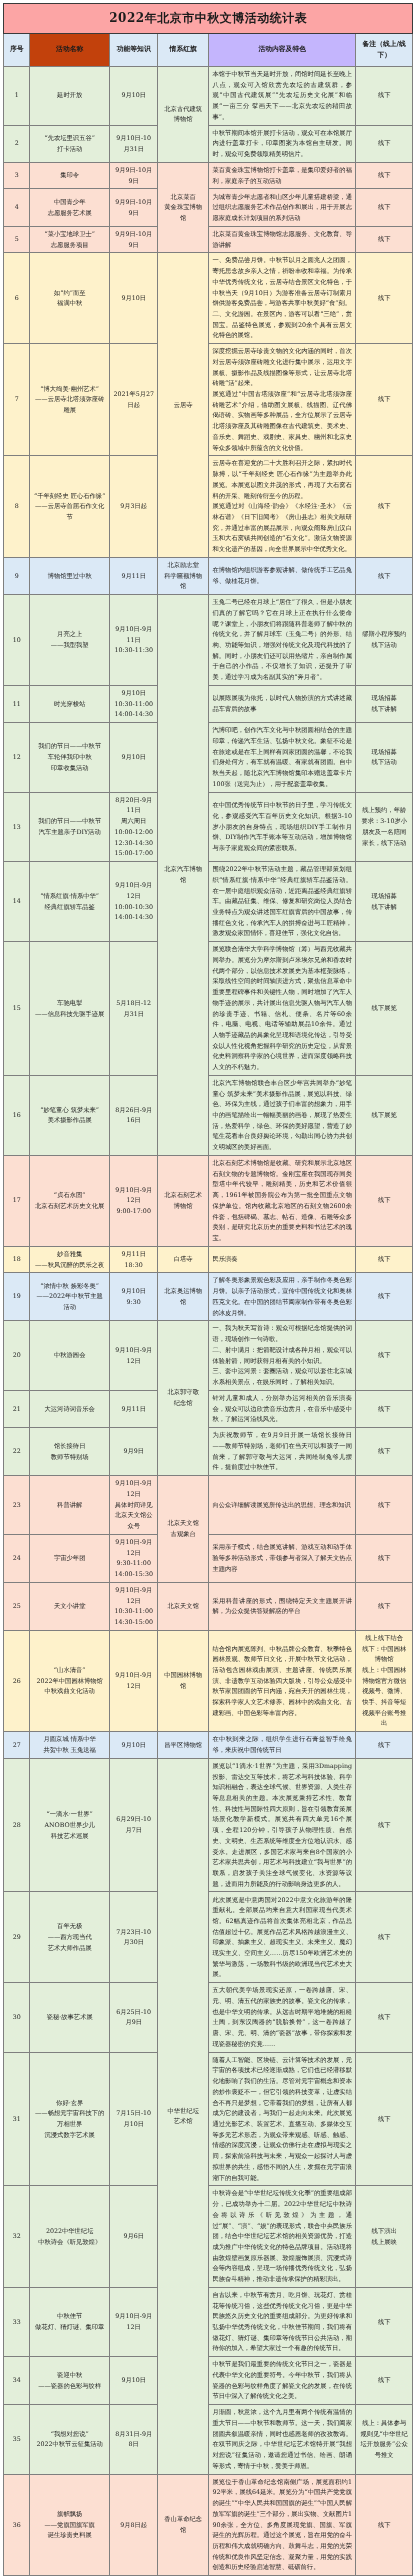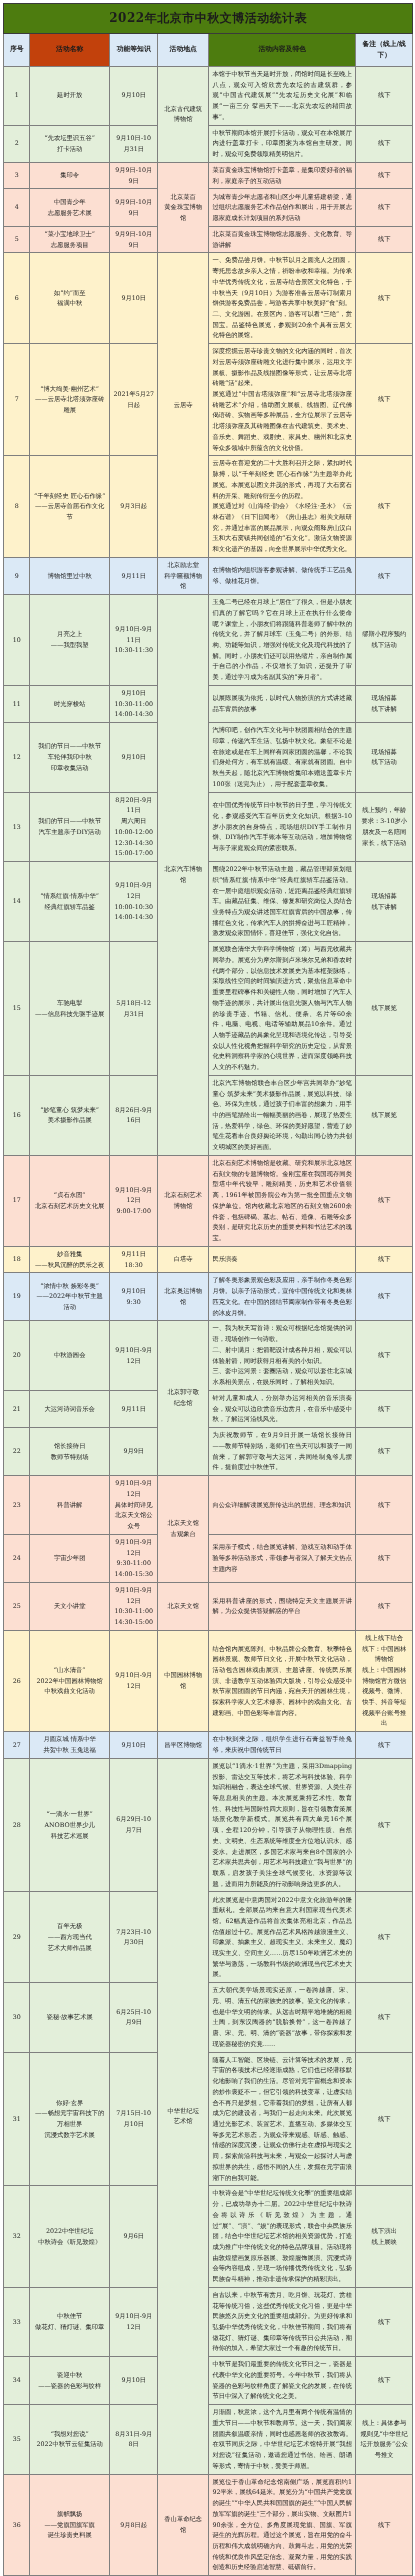--- a/index.html
+++ b/index.html
@@ -26,28 +26,28 @@
     <colgroup>
       <col class="c1">
         <col class="c2">
         <col class="c3">
       <col class="c4">
         <col class="c5">
         <col class="c6">
     </colgroup>
     <thead>
       <tr>
-        <th class="title" colspan="6" style="background: #4d7c0f; margin-left: 20px;">2022年北京市中秋文博活动统计表</th>
+        <th class="title" colspan="6" style="background: #fca5a5; margin-left: 20px;">2022年北京市中秋文博活动统计表</th>
       </tr>
       <tr>
         <th class="colhead" style="background: rgb(219, 233, 246);">序号</th>
         <th class="colhead" style="background: #c2410c;">活动名称</th>
         <th class="colhead" style="background: rgb(219, 233, 246);">功能等知识</th>
-        <th class="colhead" style="background: rgb(219, 233, 246);">活动地点</th>
-        <th class="colhead" style="background: #4d7c0f;">活动内容及特色</th>
+        <th class="colhead" style="background: rgb(219, 233, 246);">情系红旗</th>
+        <th class="colhead" style="background: #c4b5fd;">活动内容及特色</th>
         <th class="colhead" style="background: rgb(219, 233, 246);">备注（线上/线下）</th>
       </tr>
     </thead>
     <tbody>
         <tr style="background: rgb(227, 239, 218);">
           <td class="c-seq">1</td>
           <td class="c-name">延时开放</td>
           <td class="c-time">9月10日</td>
           <td class="c-venue" rowspan="2">北京古代建筑
 博物馆</td>

